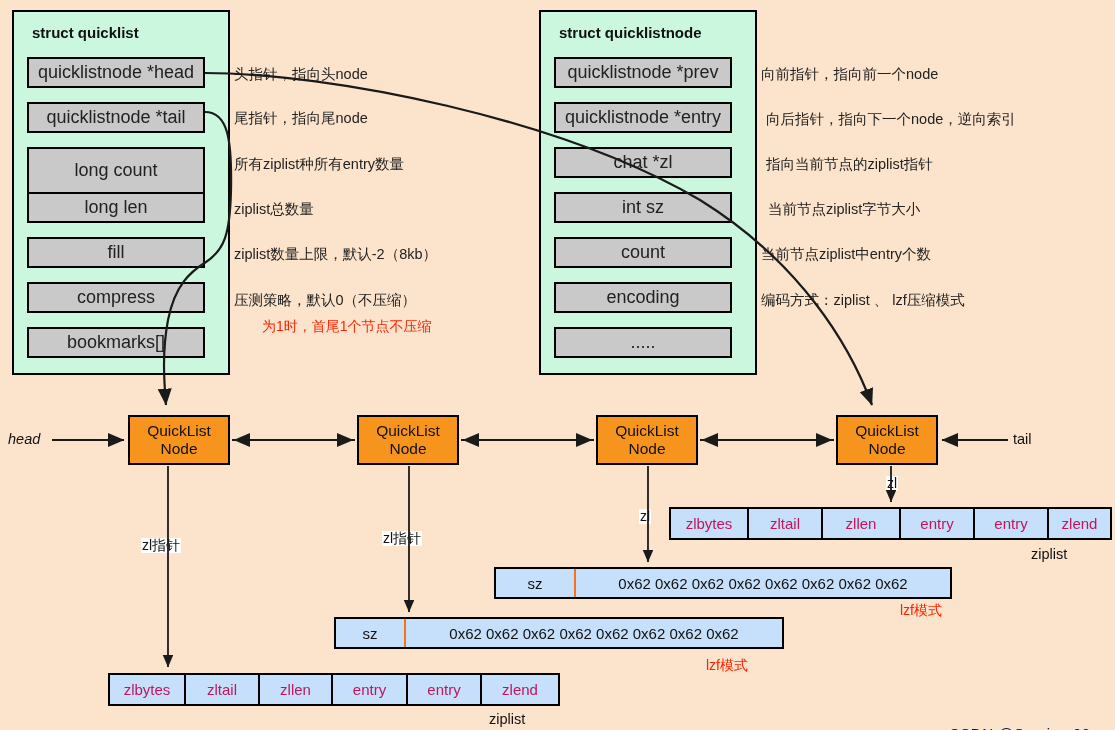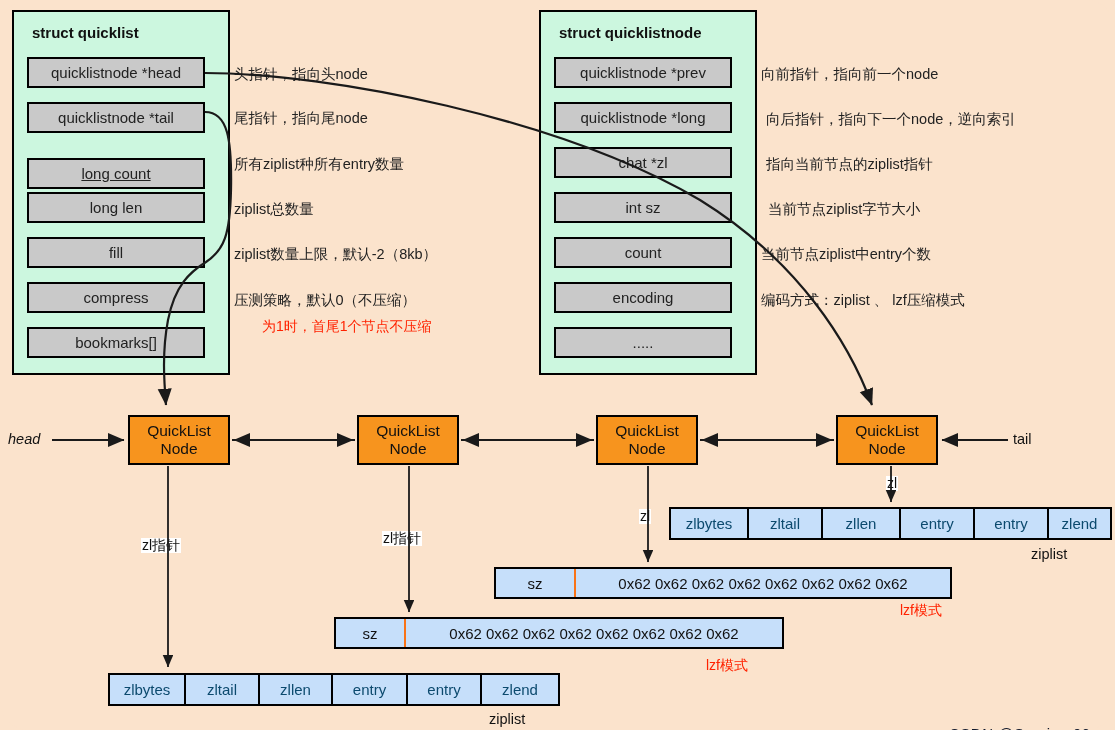--- a/index.html
+++ b/index.html
@@ -36,21 +36,21 @@
     white-space: nowrap;
   }
   .field-box {
     position: absolute;
     background: #C9C9C9;
     border: 2px solid #000;
     box-sizing: border-box;
     display: flex;
     align-items: center;
     justify-content: center;
-    font-size: 15px;
+    font-size: 18px;
     color: #222;
     white-space: nowrap;
   }
 
   
   .annot {
     position: absolute;
     font-size: 14.5px;
     color: #222;
     white-space: nowrap;
@@ -86,21 +86,21 @@
     box-sizing: border-box;
     background: #C6DFFA;
   }
   .zl-cell {
     border-right: 2px solid #000;
     box-sizing: border-box;
     display: flex;
     align-items: center;
     justify-content: center;
     font-size: 15px;
-    color: #0c4a6e;
+    color: #be185d;
     background: #C6DFFA;
     white-space: nowrap;
   }
   .zl-cell:last-child { border-right: none; }
 
   .lzf-row {
     position: absolute;
     display: flex;
     border: 2px solid #000;
     box-sizing: border-box;
@@ -171,21 +171,21 @@
   <div class="struct-panel abs" style="left:12px; top:10px; width:218px; height:365px;">
     <div class="struct-title">struct quicklist</div>
   </div>
 
   <div class="field-box" style="left:27px; top:57px; width:178px; height:31px;">
     <span>quicklistnode *head</span>
   </div>
   <div class="field-box" style="left:27px; top:102px; width:178px; height:31px;">
     <span>quicklistnode *tail</span>
   </div>
-  <div class="field-box" style="left:27px; top:158px; width:178px; height:31px;text-decoration:underline;">
+  <div class="field-box" style="left:27px; top:147px; width:178px; height:47px;">
     <span>long count</span>
   </div>
   <div class="field-box" style="left:27px; top:192px; width:178px; height:31px;">
     <span>long len</span>
   </div>
   <div class="field-box" style="left:27px; top:237px; width:178px; height:31px;">
     <span>fill</span>
   </div>
   <div class="field-box" style="left:27px; top:282px; width:178px; height:31px;">
     <span>compress</span>
@@ -203,21 +203,21 @@
   <div class="annot-red" style="left:262px; top:318px;">为1时，首尾1个节点不压缩</div>
 
   <div class="struct-panel abs" style="left:539px; top:10px; width:218px; height:365px;">
     <div class="struct-title">struct quicklistnode</div>
   </div>
 
   <div class="field-box" style="left:554px; top:57px; width:178px; height:31px;">
     <span>quicklistnode *prev</span>
   </div>
   <div class="field-box" style="left:554px; top:102px; width:178px; height:31px;">
-    <span>quicklistnode *long</span>
+    <span>quicklistnode *entry</span>
   </div>
   <div class="field-box" style="left:554px; top:147px; width:178px; height:31px;">
     <span>chat *zl</span>
   </div>
   <div class="field-box" style="left:554px; top:192px; width:178px; height:31px;">
     <span>int sz</span>
   </div>
   <div class="field-box" style="left:554px; top:237px; width:178px; height:31px;">
     <span>count</span>
   </div>

